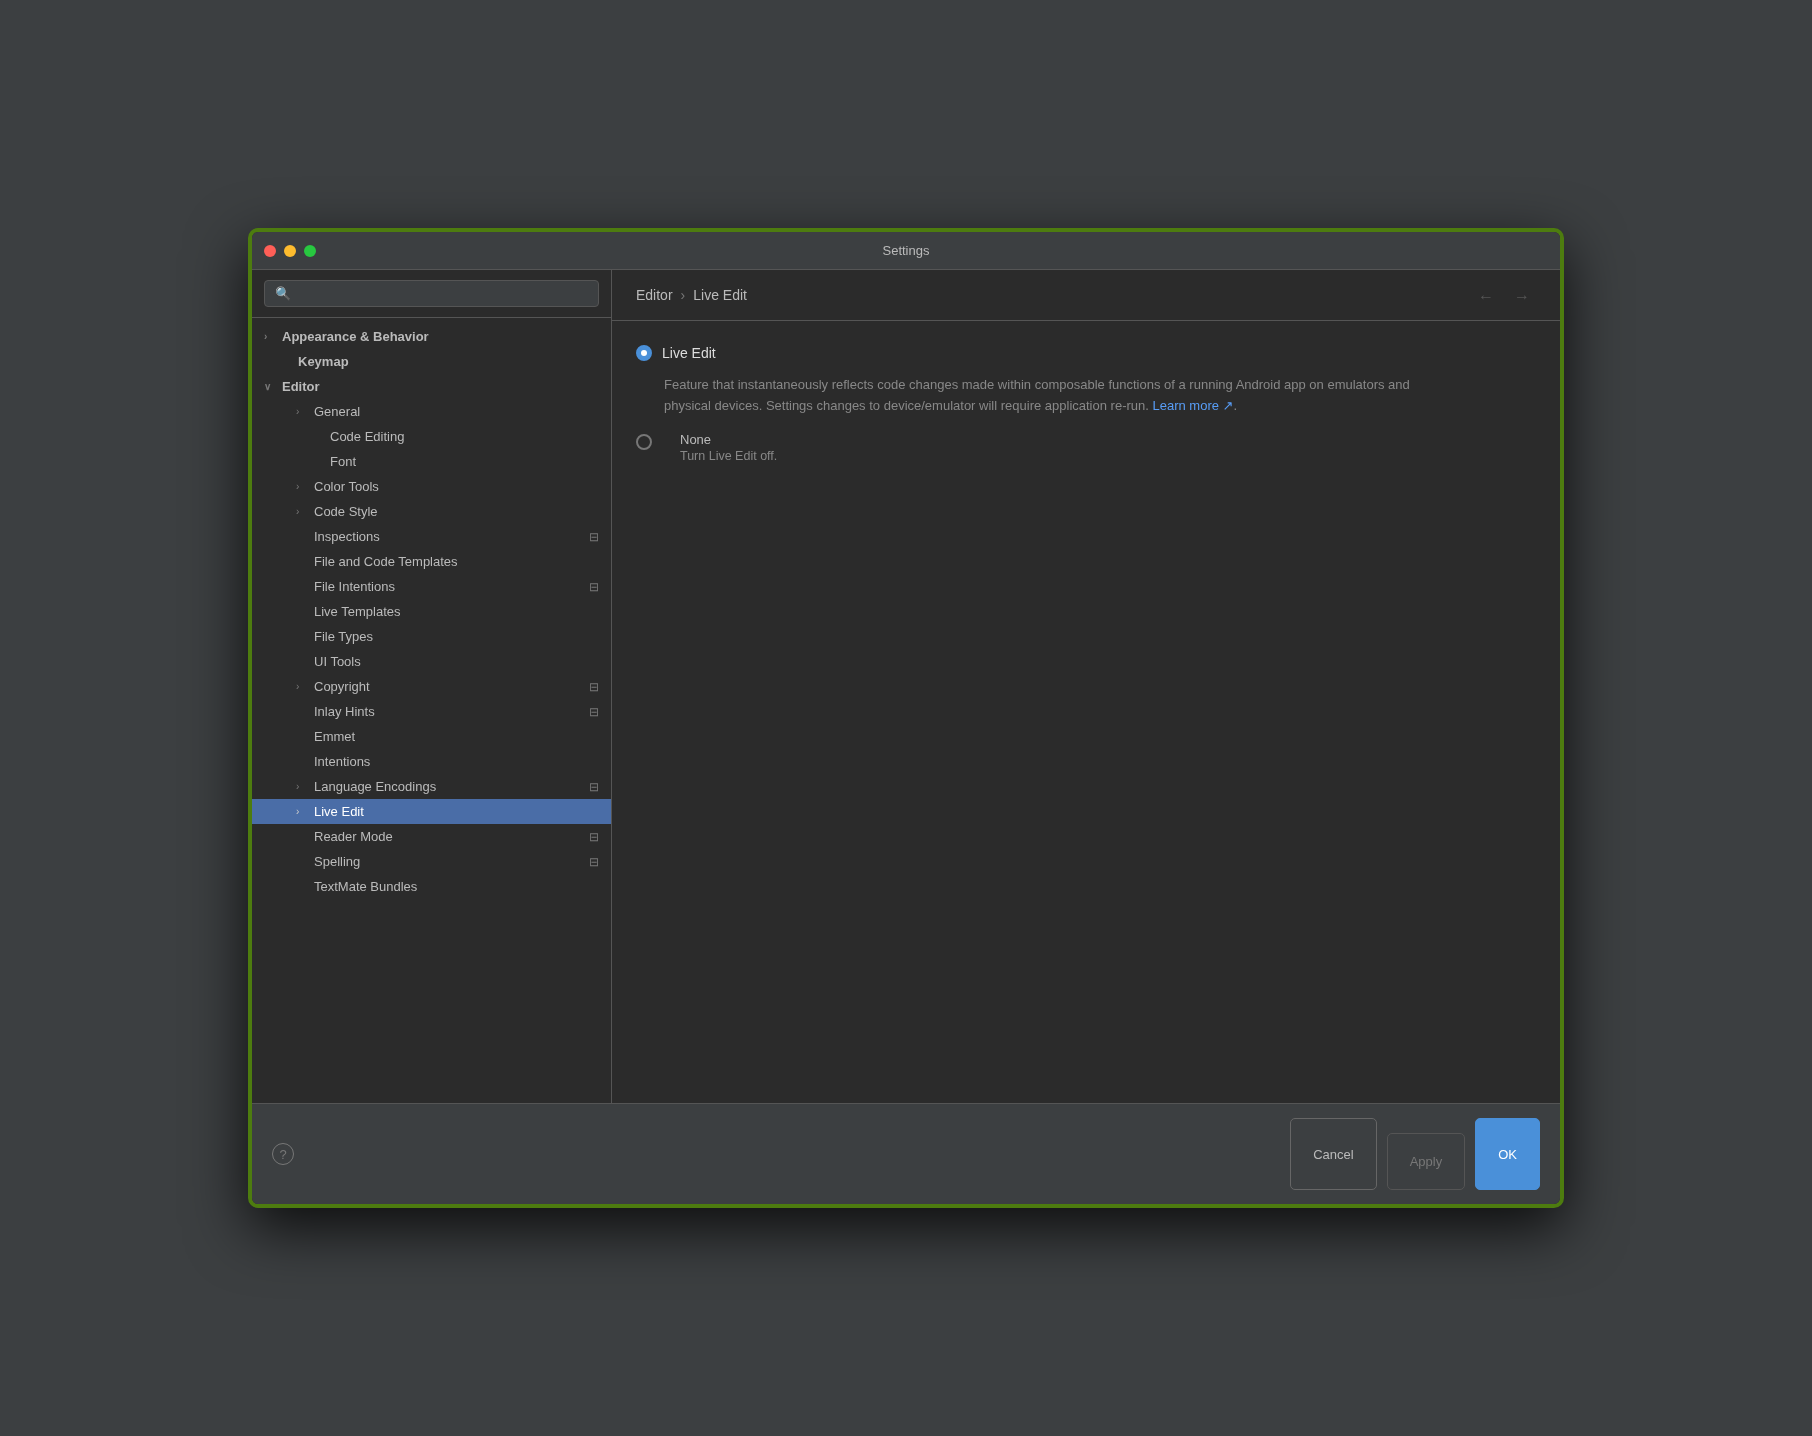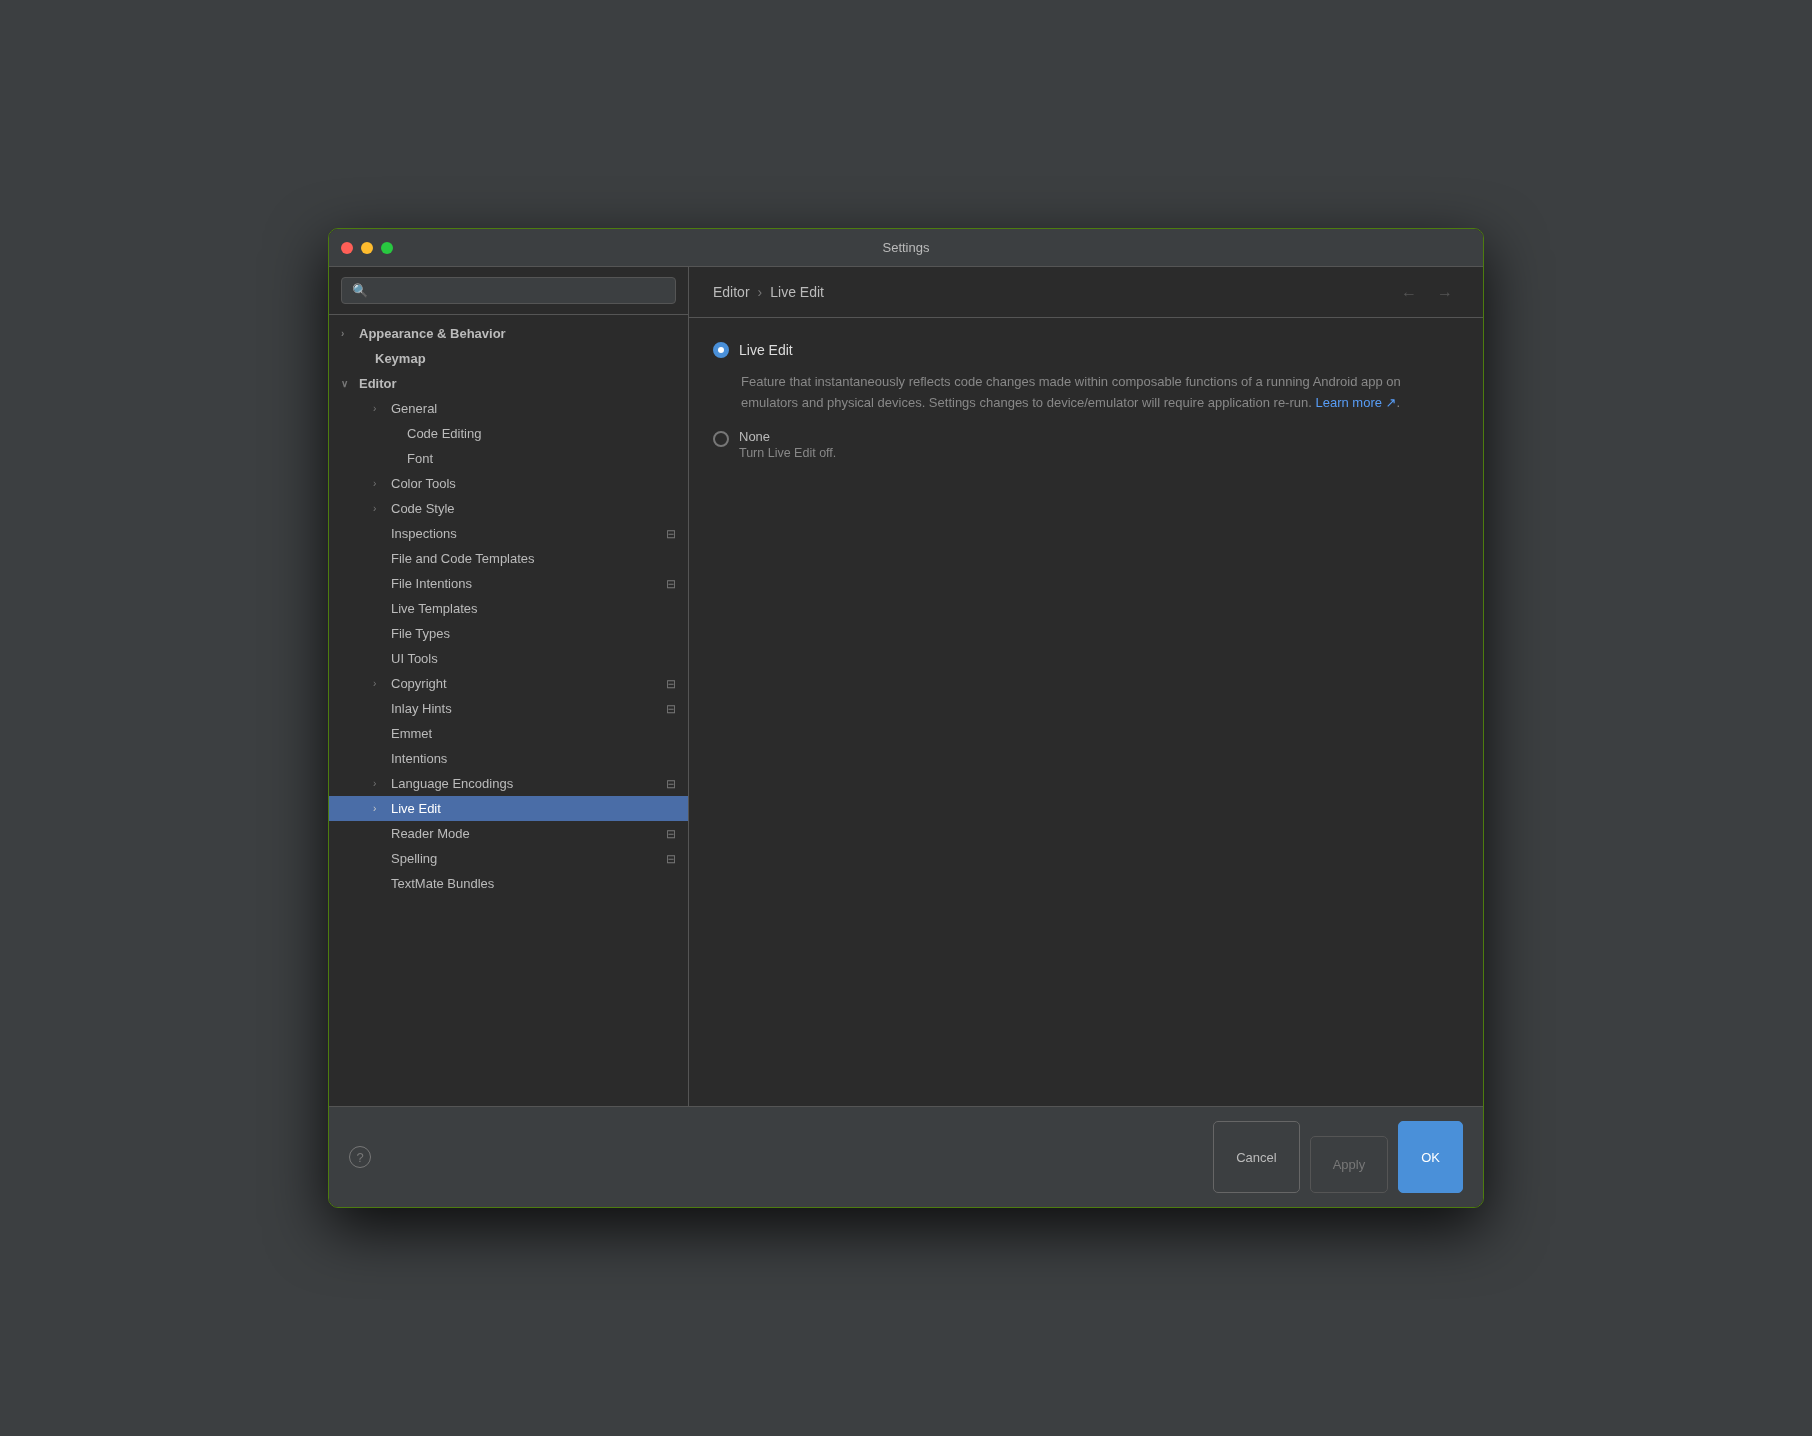--- a/index.html
+++ b/index.html
@@ -6,29 +6,29 @@
     body {
       font-family: -apple-system, BlinkMacSystemFont, "Segoe UI", sans-serif;
       background: #3c3f41;
       display: flex;
       justify-content: center;
       align-items: center;
       min-height: 100vh;
       font-size: 13px;
     }
     .window {
-      width: 1156px;
+      width: 1316px;
       height: 980px;
       background: #2b2b2b;
       border-radius: 10px;
       overflow: hidden;
       display: flex;
       flex-direction: column;
       box-shadow: 0 20px 60px rgba(0,0,0,0.8);
-      border: 1px solid #4d7c0f;
+      border: 4px solid #4d7c0f;
     }
     .titlebar {
       background: #3c3f41;
       height: 38px;
       display: flex;
       align-items: center;
       justify-content: center;
       position: relative;
       border-bottom: 1px solid #555;
       flex-shrink: 0;
@@ -214,21 +214,21 @@
     .radio-circle.checked::after {
       content: '';
       width: 6px;
       height: 6px;
       border-radius: 50%;
       background: white;
     }
     .none-option {
       display: flex;
       align-items: flex-start;
-      gap: 10px;
+      gap: 28px;
       margin-top: 12px;
     }
     .none-label {
       color: #bbb;
       font-size: 13px;
     }
     .none-desc {
       color: #888;
       font-size: 12.5px;
       margin-top: 2px;

